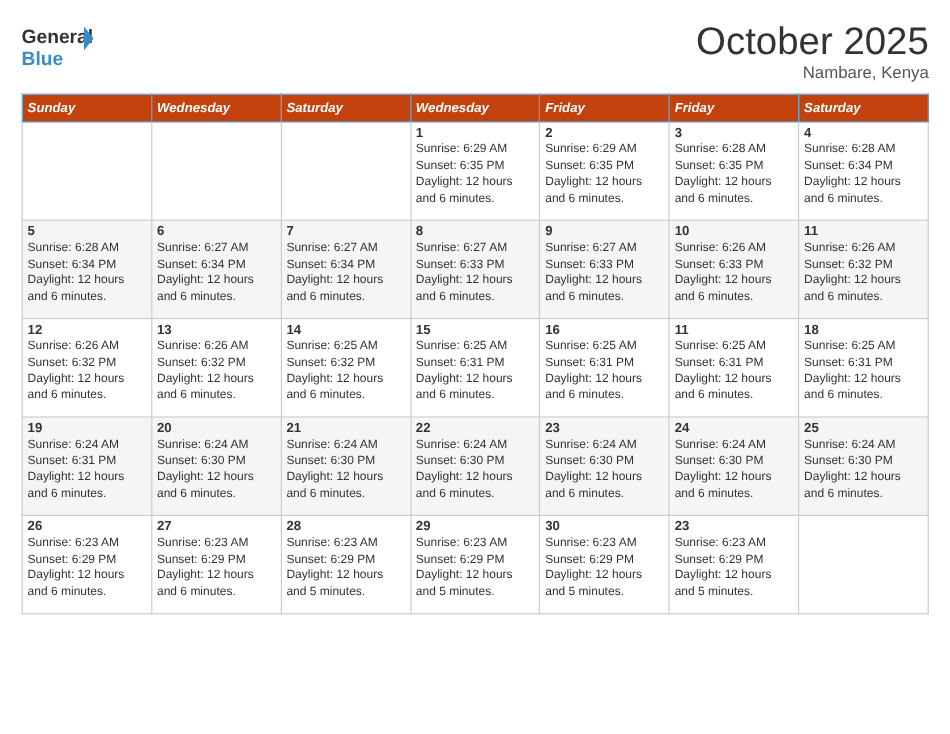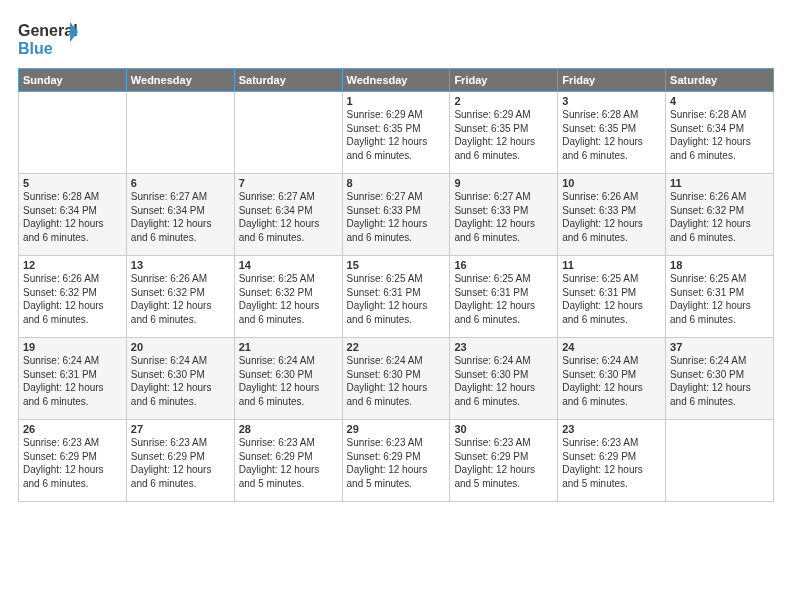--- a/index.html
+++ b/index.html
@@ -63,21 +63,22 @@
       background: #fff;
     }
     .calendar tr:nth-child(even) td {
       background: #f5f5f5;
     }
     .calendar tr:nth-child(odd) td {
       background: #fff;
     }
     
     .calendar thead tr td, .calendar thead tr th {
-      background: #737373;
+      background: #c2410c;
+      font-style: italic;
     }
     .day-num {
       font-size: 11px;
       font-weight: bold;
       color: #333;
       display: block;
       margin-bottom: 1px;
     }
     .day-info {
       font-size: 10px;
@@ -95,20 +96,24 @@
 
 <div class="page">
   <div class="header">
     <div class="logo">
         <svg width="60" height="40" viewBox="0 0 60 40">
           <text x="0" y="18" font-size="16" font-weight="bold" fill="#333" font-family="Arial">General</text>
           <text x="0" y="36" font-size="16" font-weight="bold" fill="#3a8cc7" font-family="Arial">Blue</text>
           <polygon points="52,4 60,14 52,24" fill="#3a8cc7"></polygon>
         </svg>
       </div>
+    <div class="title-block">
+      <div class="month-title">October 2025</div>
+      <div class="location">Nambare, Kenya</div>
+    </div>
   </div>
 
   <table class="calendar">
     <thead>
       <tr>
       <th>Sunday</th>
           <th>Wednesday</th>
           <th>Saturday</th>
           <th>Wednesday</th>
           <th>Friday</th>
@@ -265,21 +270,21 @@
 Sunset: 6:30 PM
 Daylight: 12 hours and 6 minutes.</div>
           </td>
           <td>
             <span class="day-num">24</span>
             <div class="day-info" style="white-space: pre-line;">Sunrise: 6:24 AM
 Sunset: 6:30 PM
 Daylight: 12 hours and 6 minutes.</div>
           </td>
           <td>
-            <span class="day-num">37</span>
+            <span class="day-num">25</span>
             <div class="day-info" style="white-space: pre-line;">Sunrise: 6:24 AM
 Sunset: 6:30 PM
 Daylight: 12 hours and 6 minutes.</div>
           </td>
         </tr>
         <tr class="row-odd">
           <td>
             <span class="day-num">26</span>
             <div class="day-info" style="white-space: pre-line;">Sunrise: 6:23 AM
 Sunset: 6:29 PM

